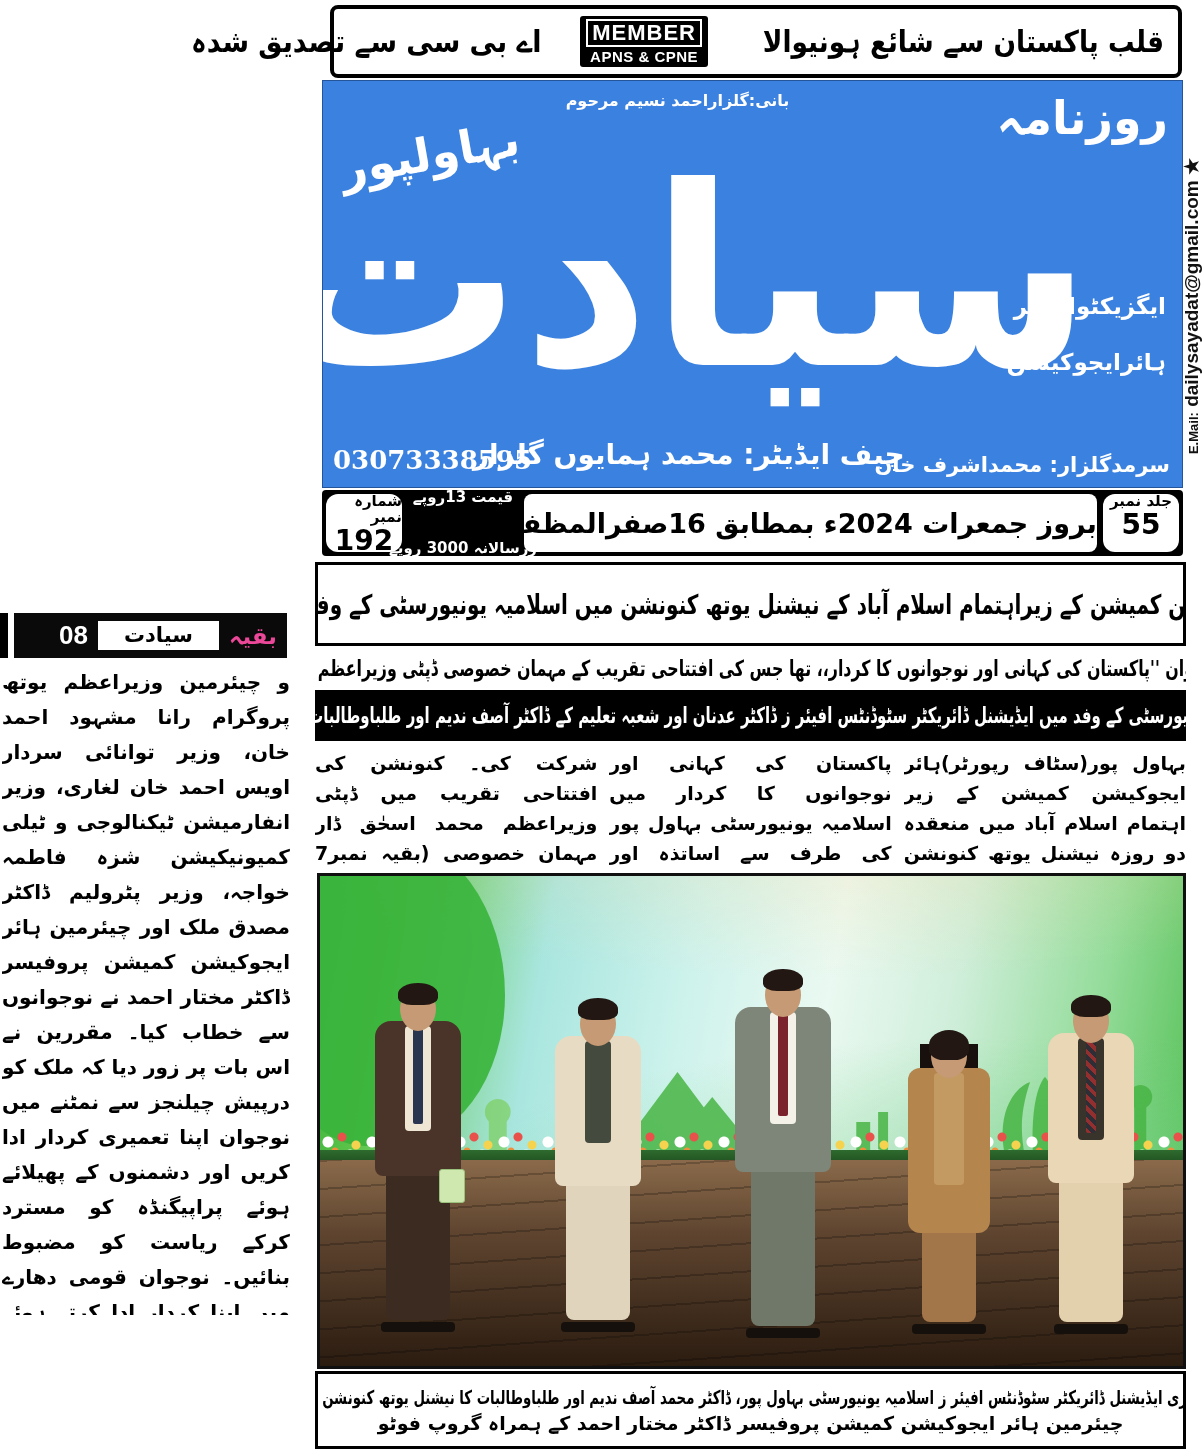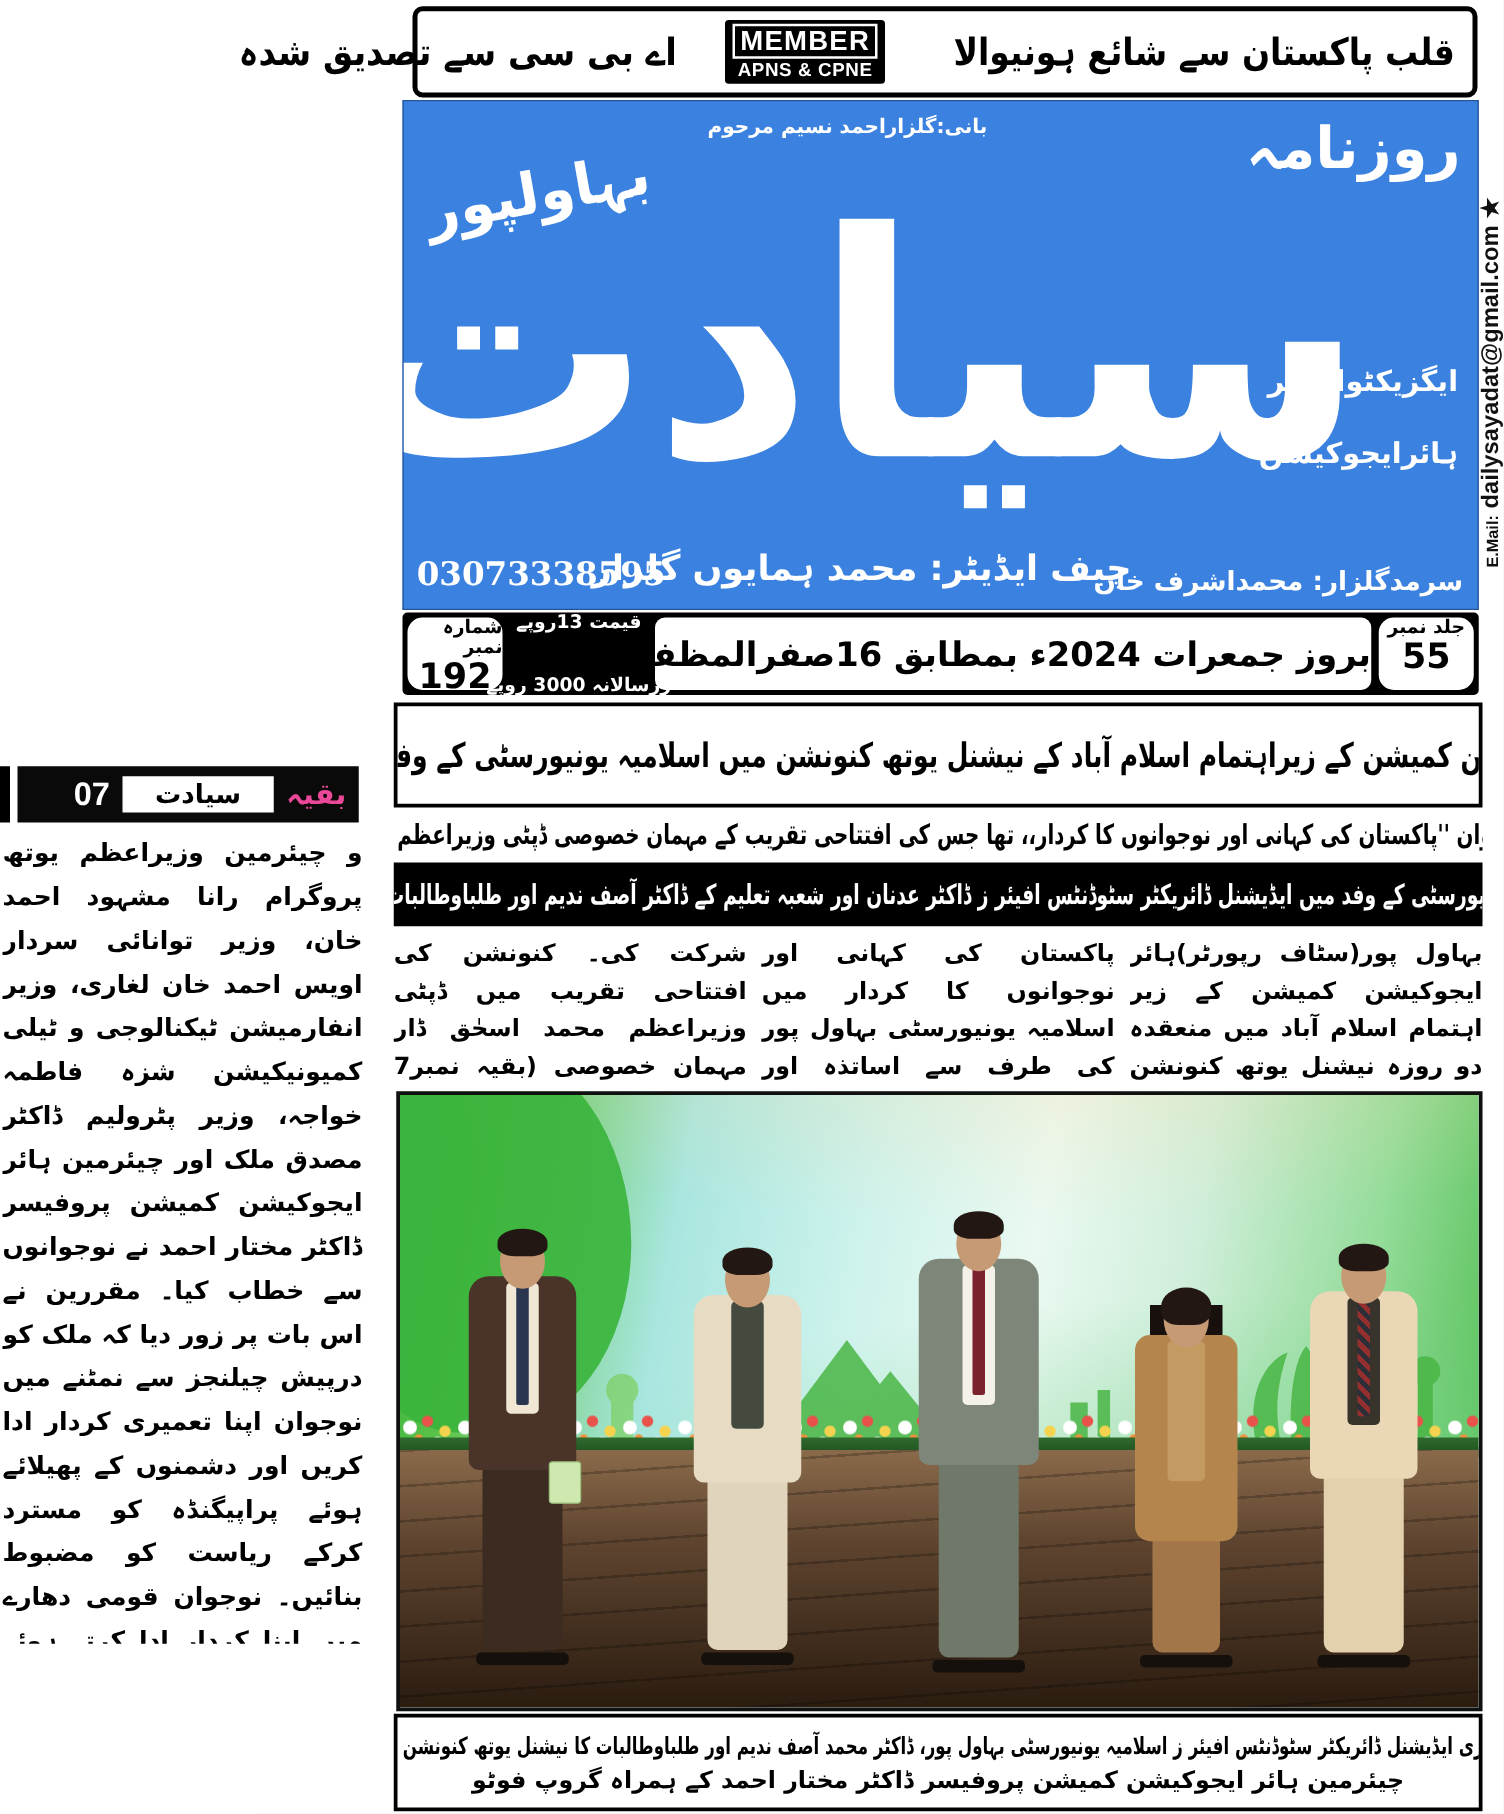--- a/index.html
+++ b/index.html
@@ -290,17 +290,17 @@
 
   <div class="caption-box">
     <span class="l1">ڈاکٹر محمد عدنان بخاری ایڈیشنل ڈائریکٹر سٹوڈنٹس افیئر ز اسلامیہ یونیورسٹی بہاول پور، ڈاکٹر محمد آصف ندیم اور طلباوطالبات کا نیشنل یوتھ کنونشن اسلام آباد کے موقع پر</span>
     <span class="l2">چیئرمین ہائر ایجوکیشن کمیشن پروفیسر ڈاکٹر مختار احمد کے ہمراہ گروپ فوٹو</span>
   </div>
 
   <div class="cont-edge"></div>
   <div class="cont-header">
     <span class="remnant">بقیہ</span>
     <span class="paper">سیادت</span>
-    <span class="pageno">07</span>
+    <span class="pageno">08</span>
   </div>
   <div class="cont-text">و چیئرمین وزیراعظم یوتھ پروگرام رانا مشہود احمد خان، وزیر توانائی سردار اویس احمد خان لغاری، وزیر انفارمیشن ٹیکنالوجی و ٹیلی کمیونیکیشن شزہ فاطمہ خواجہ، وزیر پٹرولیم ڈاکٹر مصدق ملک اور چیئرمین ہائر ایجوکیشن کمیشن پروفیسر ڈاکٹر مختار احمد نے نوجوانوں سے خطاب کیا۔ مقررین نے اس بات پر زور دیا کہ ملک کو درپیش چیلنجز سے نمٹنے میں نوجوان اپنا تعمیری کردار ادا کریں اور دشمنوں کے پھیلائے ہوئے پراپیگنڈہ کو مسترد کرکے ریاست کو مضبوط بنائیں۔ نوجوان قومی دھارے میں اپنا کردار ادا کرتے ہوئے ملک و ملت کی خدمت کریں۔ تقریب میں اسلامیہ یونیورسٹی بہاول پور کی طرف سے ایڈیشنل ڈائریکٹر سٹوڈنٹس افیئر ز ڈاکٹر محمد عدنان بخاری اور شعبہ تعلیم سے ڈاکٹر محمد آصف ندیم نے مختلف سوسائٹی ممبران اور طلباوطالبات کے ہمراہ شرکت کی۔</div>
 
 </div>
 
 </body></html>

